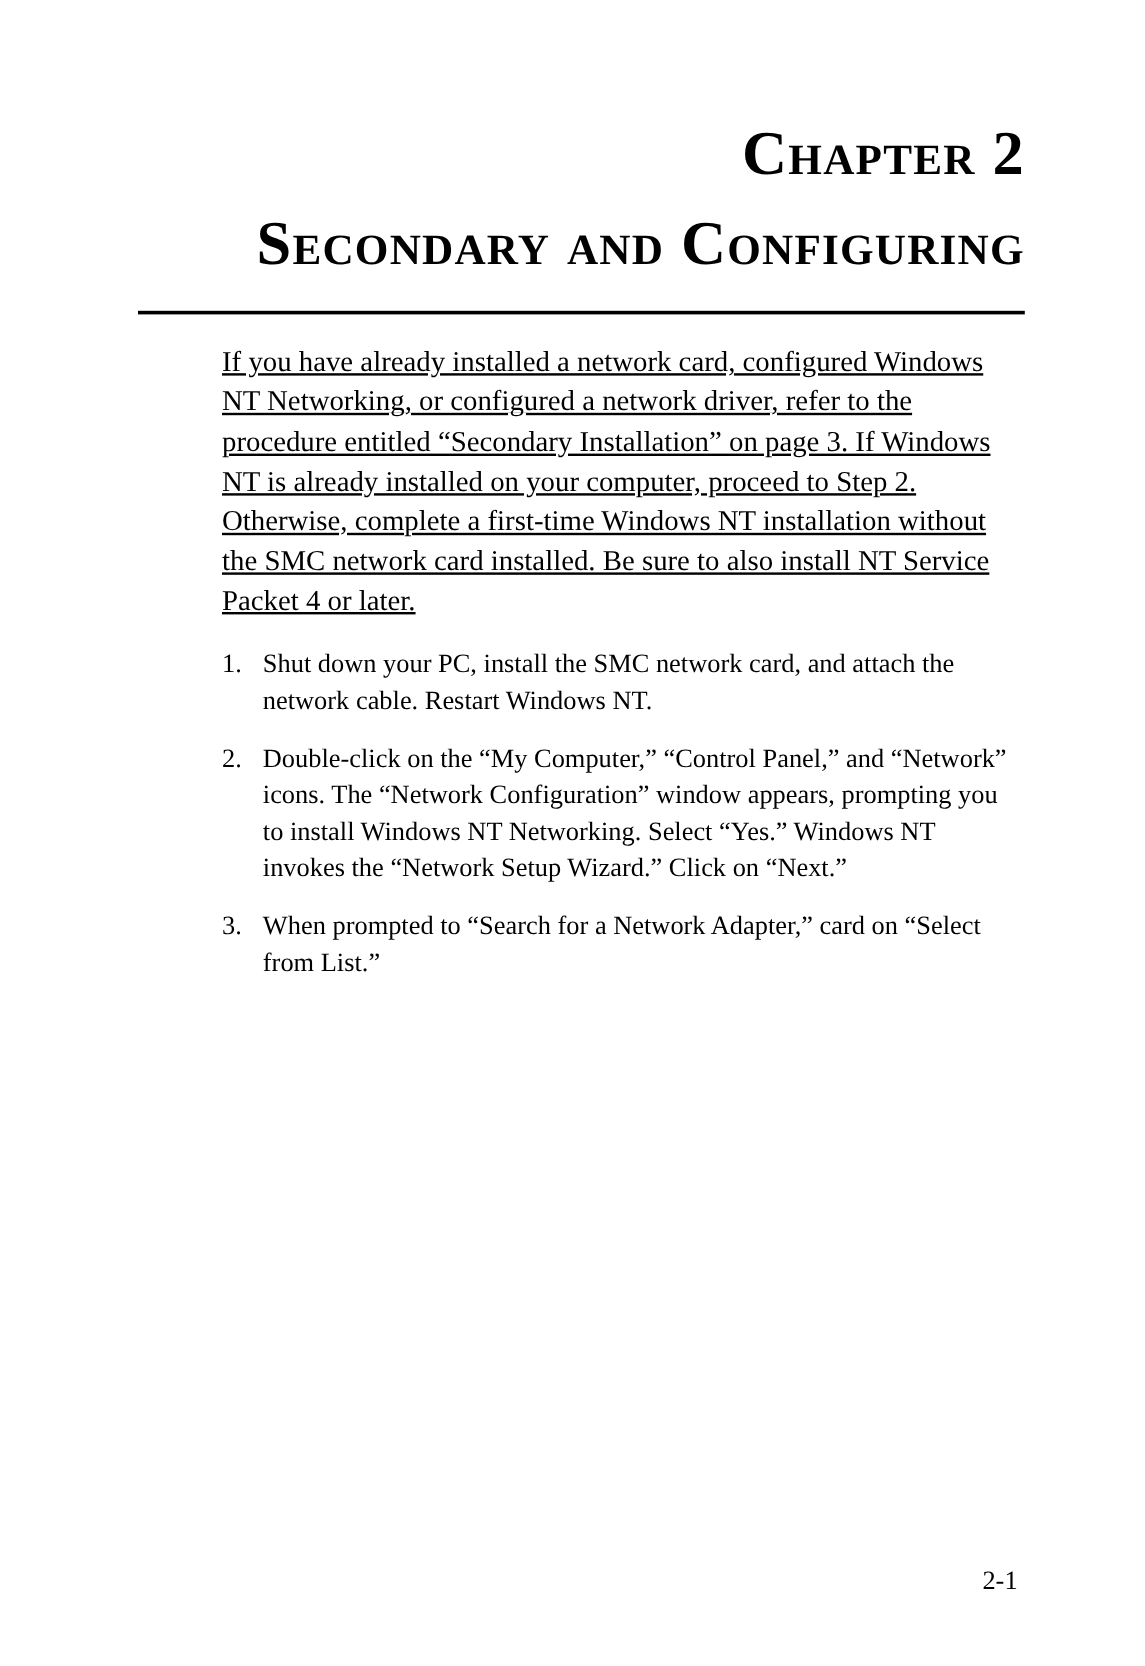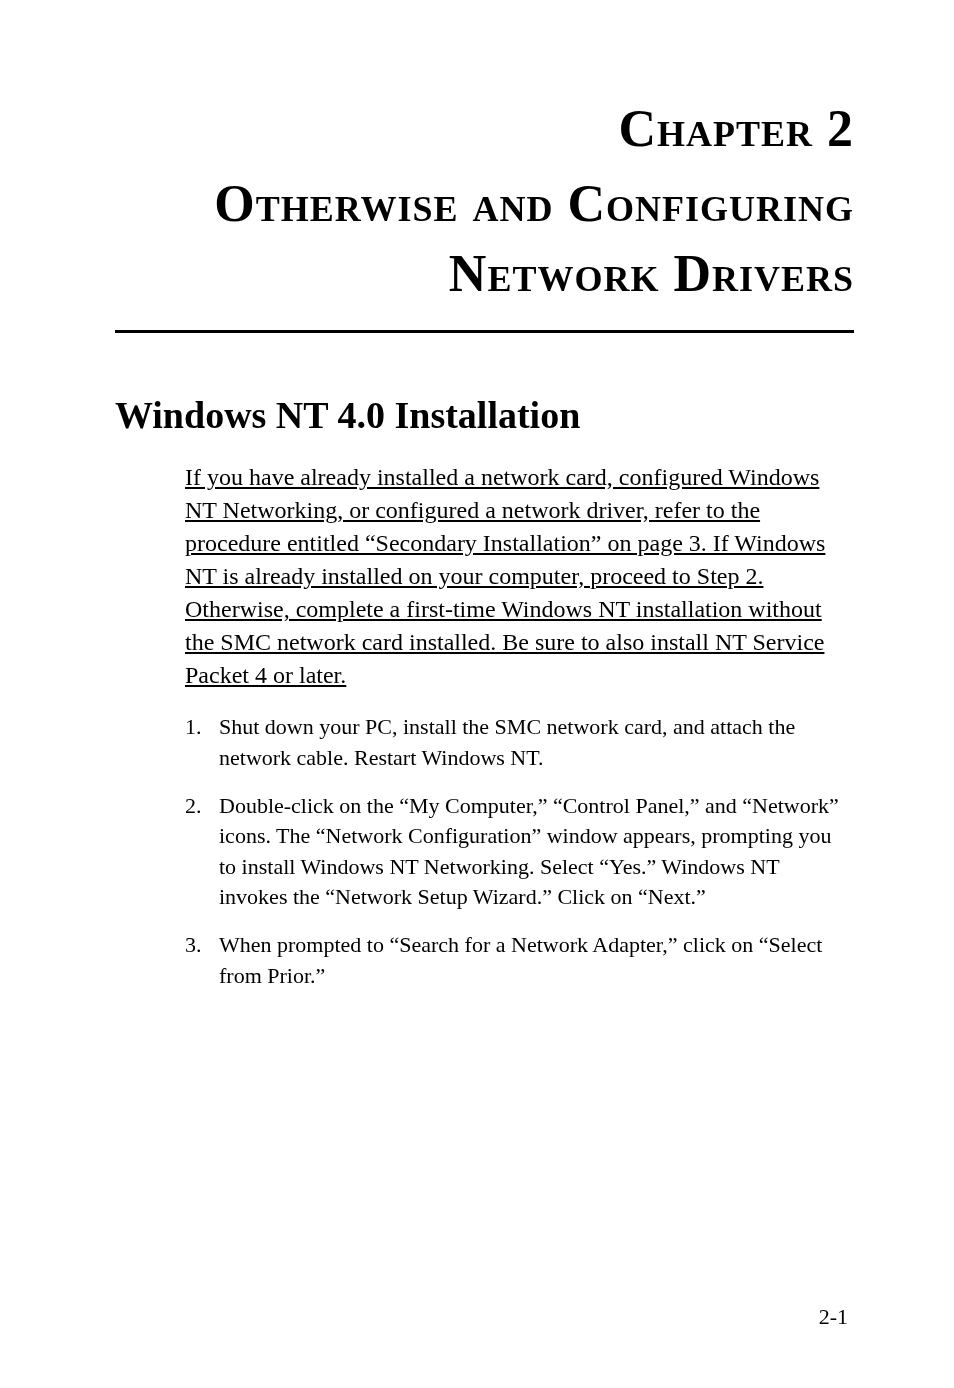--- a/index.html
+++ b/index.html
@@ -100,31 +100,29 @@
     font-size: 22px;
   }
 </style>
 </head>
 <body>
 
 <div class="page">
 
   <h1 class="chapter-label">Chapter 2</h1>
   <h1 class="chapter-title">
-    <span>Otherwise and Configuring</span><br>
-    <span>Network Drivers</span>
+    <span>Secondary and Configuring</span><br>
   </h1>
   <hr class="title-rule">
 
-  <h2 class="section-heading">Windows NT 4.0 Installation</h2>
 
 
 
   <p class="body-para">If you have already installed a network card, configured Windows NT Networking, or configured a network driver, refer to the procedure entitled “Secondary Installation” on page 3. If Windows NT is already installed on your computer, proceed to Step 2. Otherwise, complete a first-time Windows NT installation without the SMC network card installed. Be sure to also install NT Service Packet 4 or later.</p>
 
   <ol class="steps">
     <li>Shut down your PC, install the SMC network card, and attach the network cable. Restart Windows NT.</li>
     <li>Double-click on the “My Computer,” “Control Panel,” and “Network” icons. The “Network Configuration” window appears, prompting you to install Windows NT Networking. Select “Yes.” Windows NT invokes the “Network Setup Wizard.” Click on “Next.”</li>
-    <li>When prompted to “Search for a Network Adapter,” click on “Select from Prior.”</li>
+    <li>When prompted to “Search for a Network Adapter,” card on “Select from List.”</li>
   </ol>
 
   <div class="page-number">2-1</div>
 </div>
 
 </body></html>

